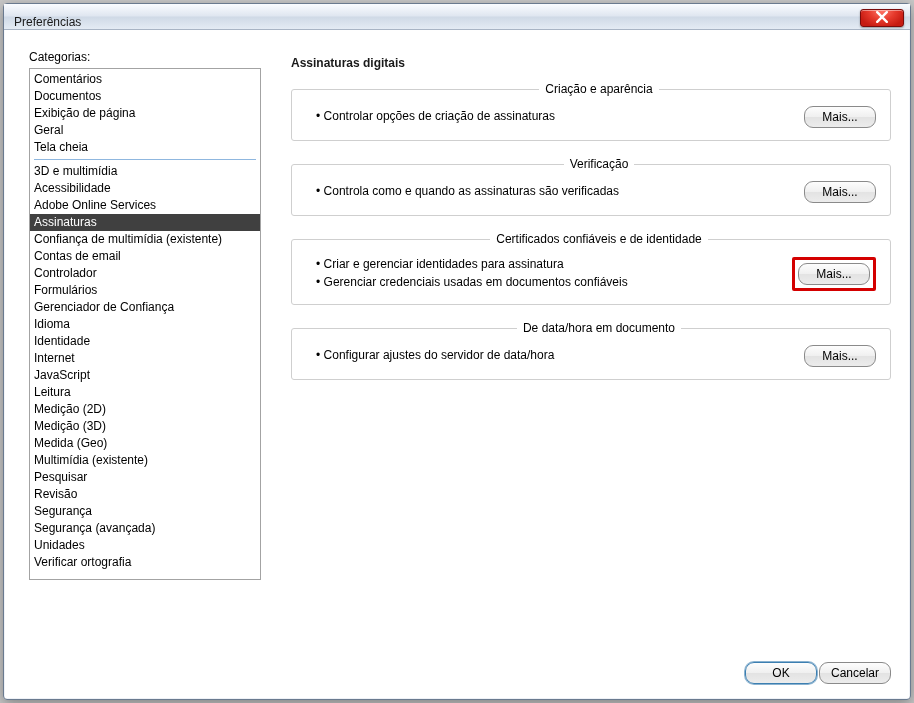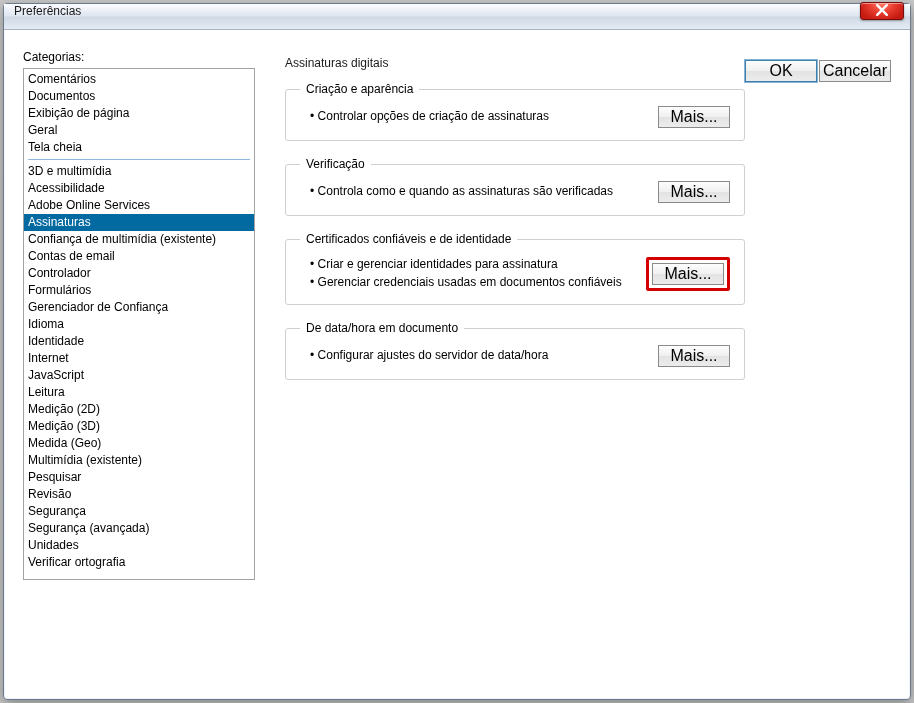--- a/index.html
+++ b/index.html
@@ -21,21 +21,21 @@
     border-radius: 4px;
     box-shadow: 0 4px 14px rgba(0,0,0,0.35);
     display: flex;
     flex-direction: column;
   }
   .titlebar {
     height: 26px;
     background: linear-gradient(#fafcff, #dfe6f0 48%, #cfd9e6 52%, #e4ebf4);
     border-bottom: 1px solid #a8b4c4;
     display: flex;
-    align-items: flex-start;
+    align-items: flex-end;
     padding: 0 6px 0 10px;
   }
   .titlebar-title { color: #1a1a1a; }
   .titlebar-spacer { flex: 1; }
   .close-btn {
     width: 44px; height: 18px;
     border-radius: 3px;
     border: 1px solid #7a0b0b;
     background: radial-gradient(ellipse at 50% 0%, #ff7b6d 0%, #e63a2d 45%, #c61b12 80%);
     display: flex; align-items: center; justify-content: center;
@@ -44,23 +44,23 @@
     cursor: pointer;
     position: relative;
     top: -2px;
   }
   .close-btn svg { width: 12px; height: 12px; }
 
   .content {
     flex: 1;
     background: #ffffff;
     margin: 0 1px 1px 1px;
-    padding: 20px 18px 14px 18px;
-    display: flex;
-    flex-direction: row;
+    padding: 20px 18px 14px 24px;
+    display: flex;
+    flex-direction: column;
   }
   .main-row {
     flex: 1;
     display: flex;
     gap: 30px;
   }
   .sidebar {
     width: 232px;
     display: flex;
     flex-direction: column;
@@ -77,47 +77,50 @@
     overflow: hidden;
   }
   .cat-item {
     padding: 1px 4px 1px 4px;
     line-height: 15px;
     color: #000;
     cursor: default;
     white-space: nowrap;
   }
   .cat-item.selected {
-    background: #0369a1;
+    background: #404040;
     color: #fff;
   }
   .cat-sep {
     height: 1px;
     background: #8fb7df;
     margin: 3px 4px;
   }
 
   .panel {
     flex: 1;
     padding-top: 6px;
   }
   .groupbox-title {
     color: #1a1a1a;
     margin-bottom: 12px;
+    font-weight: bold;
   }
   fieldset {
     border: 1px solid #cfcfcf;
     border-radius: 3px;
     margin: 0 0 16px 0;
     padding: 0 14px 12px 14px;
     position: relative;
   }
   fieldset legend {
     padding: 0 6px;
-    color: #000;
+    margin-left: 8px;
+    color: #000;
+    text-align: center;
   }
   .inner-row {
     display: flex;
     align-items: center;
     gap: 12px;
     padding-top: 10px;
   }
   .bullets {
     flex: 1;
   }
@@ -125,25 +128,25 @@
     margin: 0 0 2px 10px;
     line-height: 16px;
   }
   .bullets p::before {
     content: "• ";
   }
   .win-btn {
     width: 72px;
     height: 22px;
     border: 1px solid #8a8a8a;
-    border-radius: 0;
+    border-radius: 9px;
     background: linear-gradient(#fdfdfd, #f0f0f0 48%, #e3e3e3 52%, #ececec);
     color: #000;
     font-family: inherit;
-    font-size: 16px;
+    font-size: 12px;
     cursor: pointer;
     padding: 0;
   }
   .win-btn.default {
     border-color: #3c7fb1;
     box-shadow: 0 0 0 1px rgba(60,127,177,0.6);
   }
   .highlight-ring {
     padding: 3px;
     border: 3px solid #d40000;

